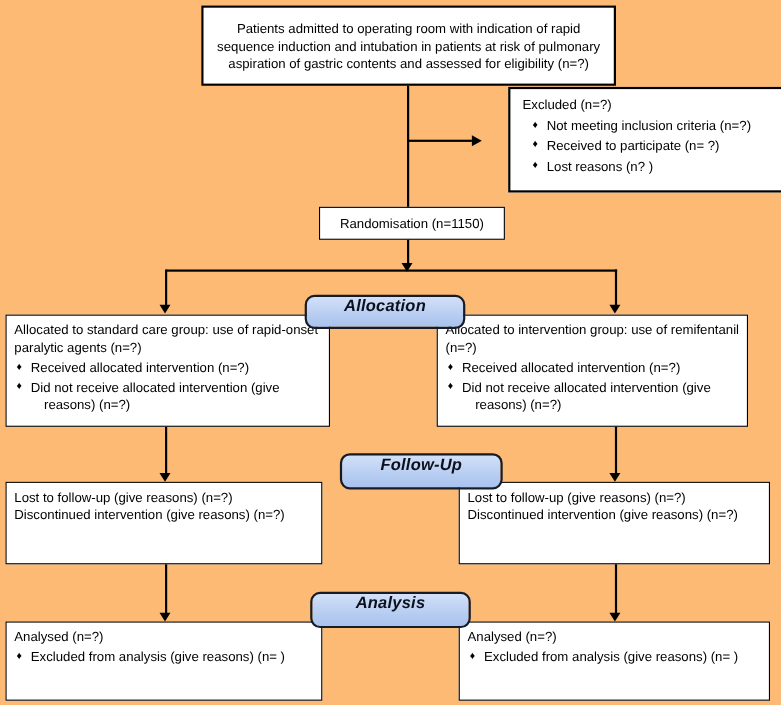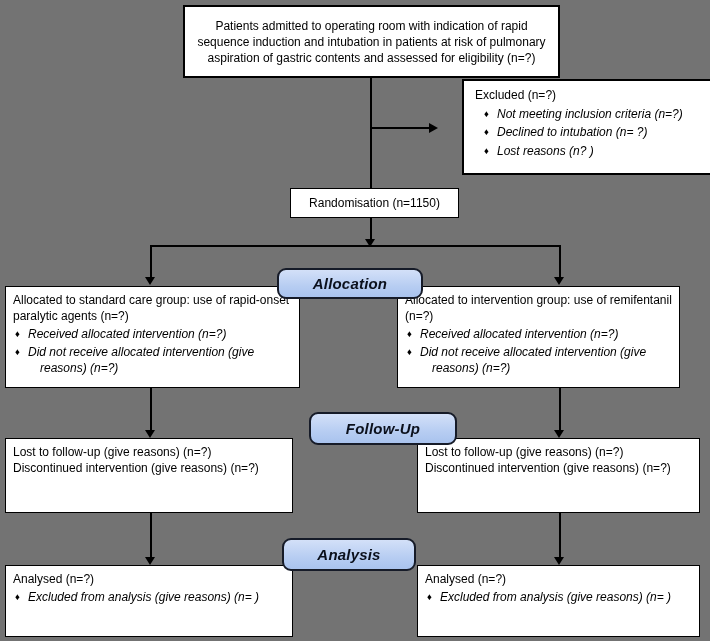--- a/index.html
+++ b/index.html
@@ -1,47 +1,47 @@
 <!DOCTYPE html>
 <html><head>
 <meta charset="utf-8">
 <style>
   html,body { margin:0; padding:0; background:#ffffff; }
   body { font-family: "Liberation Sans", sans-serif; color:#000; }
-  .canvas { position:relative; width:710px; height:641px; background:#737373; overflow:hidden; }
+  .canvas { position:relative; width:710px; height:641px; background:#fdba74; overflow:hidden; }
 
   
   .box { position:absolute; box-sizing:border-box; background:#fff; border:1.5px solid #000;
          font-size:12px; line-height:16px; z-index:1; }
   .box.thick { border-width:2px; }
   .pad { padding:5px 1px 5px 7px; }
 
   .center-flex { display:flex; align-items:center; justify-content:center; text-align:center; }
 
   
   .badge { position:absolute; box-sizing:border-box; z-index:4;
-           display:flex; align-items:center; justify-content:center;
+           display:flex; align-items:flex-start; justify-content:center;
            border:2px solid #161b28; border-radius:9px;
            background:linear-gradient(180deg,#d3e0f8 0%,#b7cdf2 60%,#a9c3ee 100%);
            font-size:15px; font-weight:700; font-style:italic; color:#0b101c;
            letter-spacing:0.2px; }
 
   
   .line { position:absolute; background:#000; z-index:2; }
   .ah-down { position:absolute; width:0; height:0; z-index:2;
              border-left:5px solid transparent; border-right:5px solid transparent;
              border-top:8px solid #000; }
   .ah-right { position:absolute; width:0; height:0; z-index:2;
               border-top:5px solid transparent; border-bottom:5px solid transparent;
               border-left:9px solid #000; }
 
   
   .li { display:flex; align-items:flex-start; margin-top:2px; }
   .blt { flex:0 0 13px; font-size:9.5px; line-height:16px; padding-left:2px; }
-  .lit { flex:1; padding-left:12px; text-indent:-12px;font-style:italic; }
+  .lit { flex:1; padding-left:12px; text-indent:-12px; }
   .indent1 { margin-left:7px; }
   .title-line { margin-bottom:1px; }
   .excl-box { line-height:16.5px; padding:6px 4px 6px 11px; }
 </style>
 </head>
 <body>
 
 <div class="canvas">
 
   <div class="box thick center-flex" style="left:183px; top:5px; width:377px; height:73px; padding:2px 6px;">
@@ -54,21 +54,21 @@
   <div class="ah-right" style="left:429px; top:123px;"></div>
 
   <div class="box thick excl-box" style="left:462px; top:79px; width:250px; height:96px;">
     <div class="title-line">Excluded (n=?)</div>
     <div class="li indent1">
       <span class="blt">♦</span>
       <span class="lit">Not meeting inclusion criteria (n=?)</span>
     </div>
     <div class="li indent1">
       <span class="blt">♦</span>
-      <span class="lit">Declined to intubation (n= ?)</span>
+      <span class="lit">Received to participate (n= ?)</span>
     </div>
     <div class="li indent1">
       <span class="blt">♦</span>
       <span class="lit">Lost reasons (n? )</span>
     </div>
   </div>
 
   <div class="box center-flex" style="left:290px; top:188px; width:169px; height:30px;">
     <div>Randomisation (n=1150)</div>
   </div>
@@ -126,21 +126,21 @@
   <div class="box pad" style="left:417px; top:438px; width:283px; height:75px;">
     <div>Lost to follow-up (give reasons) (n=?)</div>
     <div>Discontinued intervention (give reasons) (n=?)</div>
   </div>
 
   <div class="line" style="left:150px; top:513px; width:2px; height:45px;"></div>
   <div class="ah-down" style="left:145px; top:557px;"></div>
   <div class="line" style="left:559px; top:513px; width:2px; height:45px;"></div>
   <div class="ah-down" style="left:554px; top:557px;"></div>
 
-  <div class="badge" style="left:282px; top:538px; width:134px; height:33px;">
+  <div class="badge" style="left:282px; top:538px; width:146px; height:33px;">
     <span>Analysis</span>
   </div>
 
   <div class="box pad" style="left:5px; top:565px; width:288px; height:72px;">
     <div class="title-line">Analysed (n=?)</div>
     <div class="li">
       <span class="blt">♦</span>
       <span class="lit">Excluded from analysis (give reasons) (n= )</span>
     </div>
   </div>

